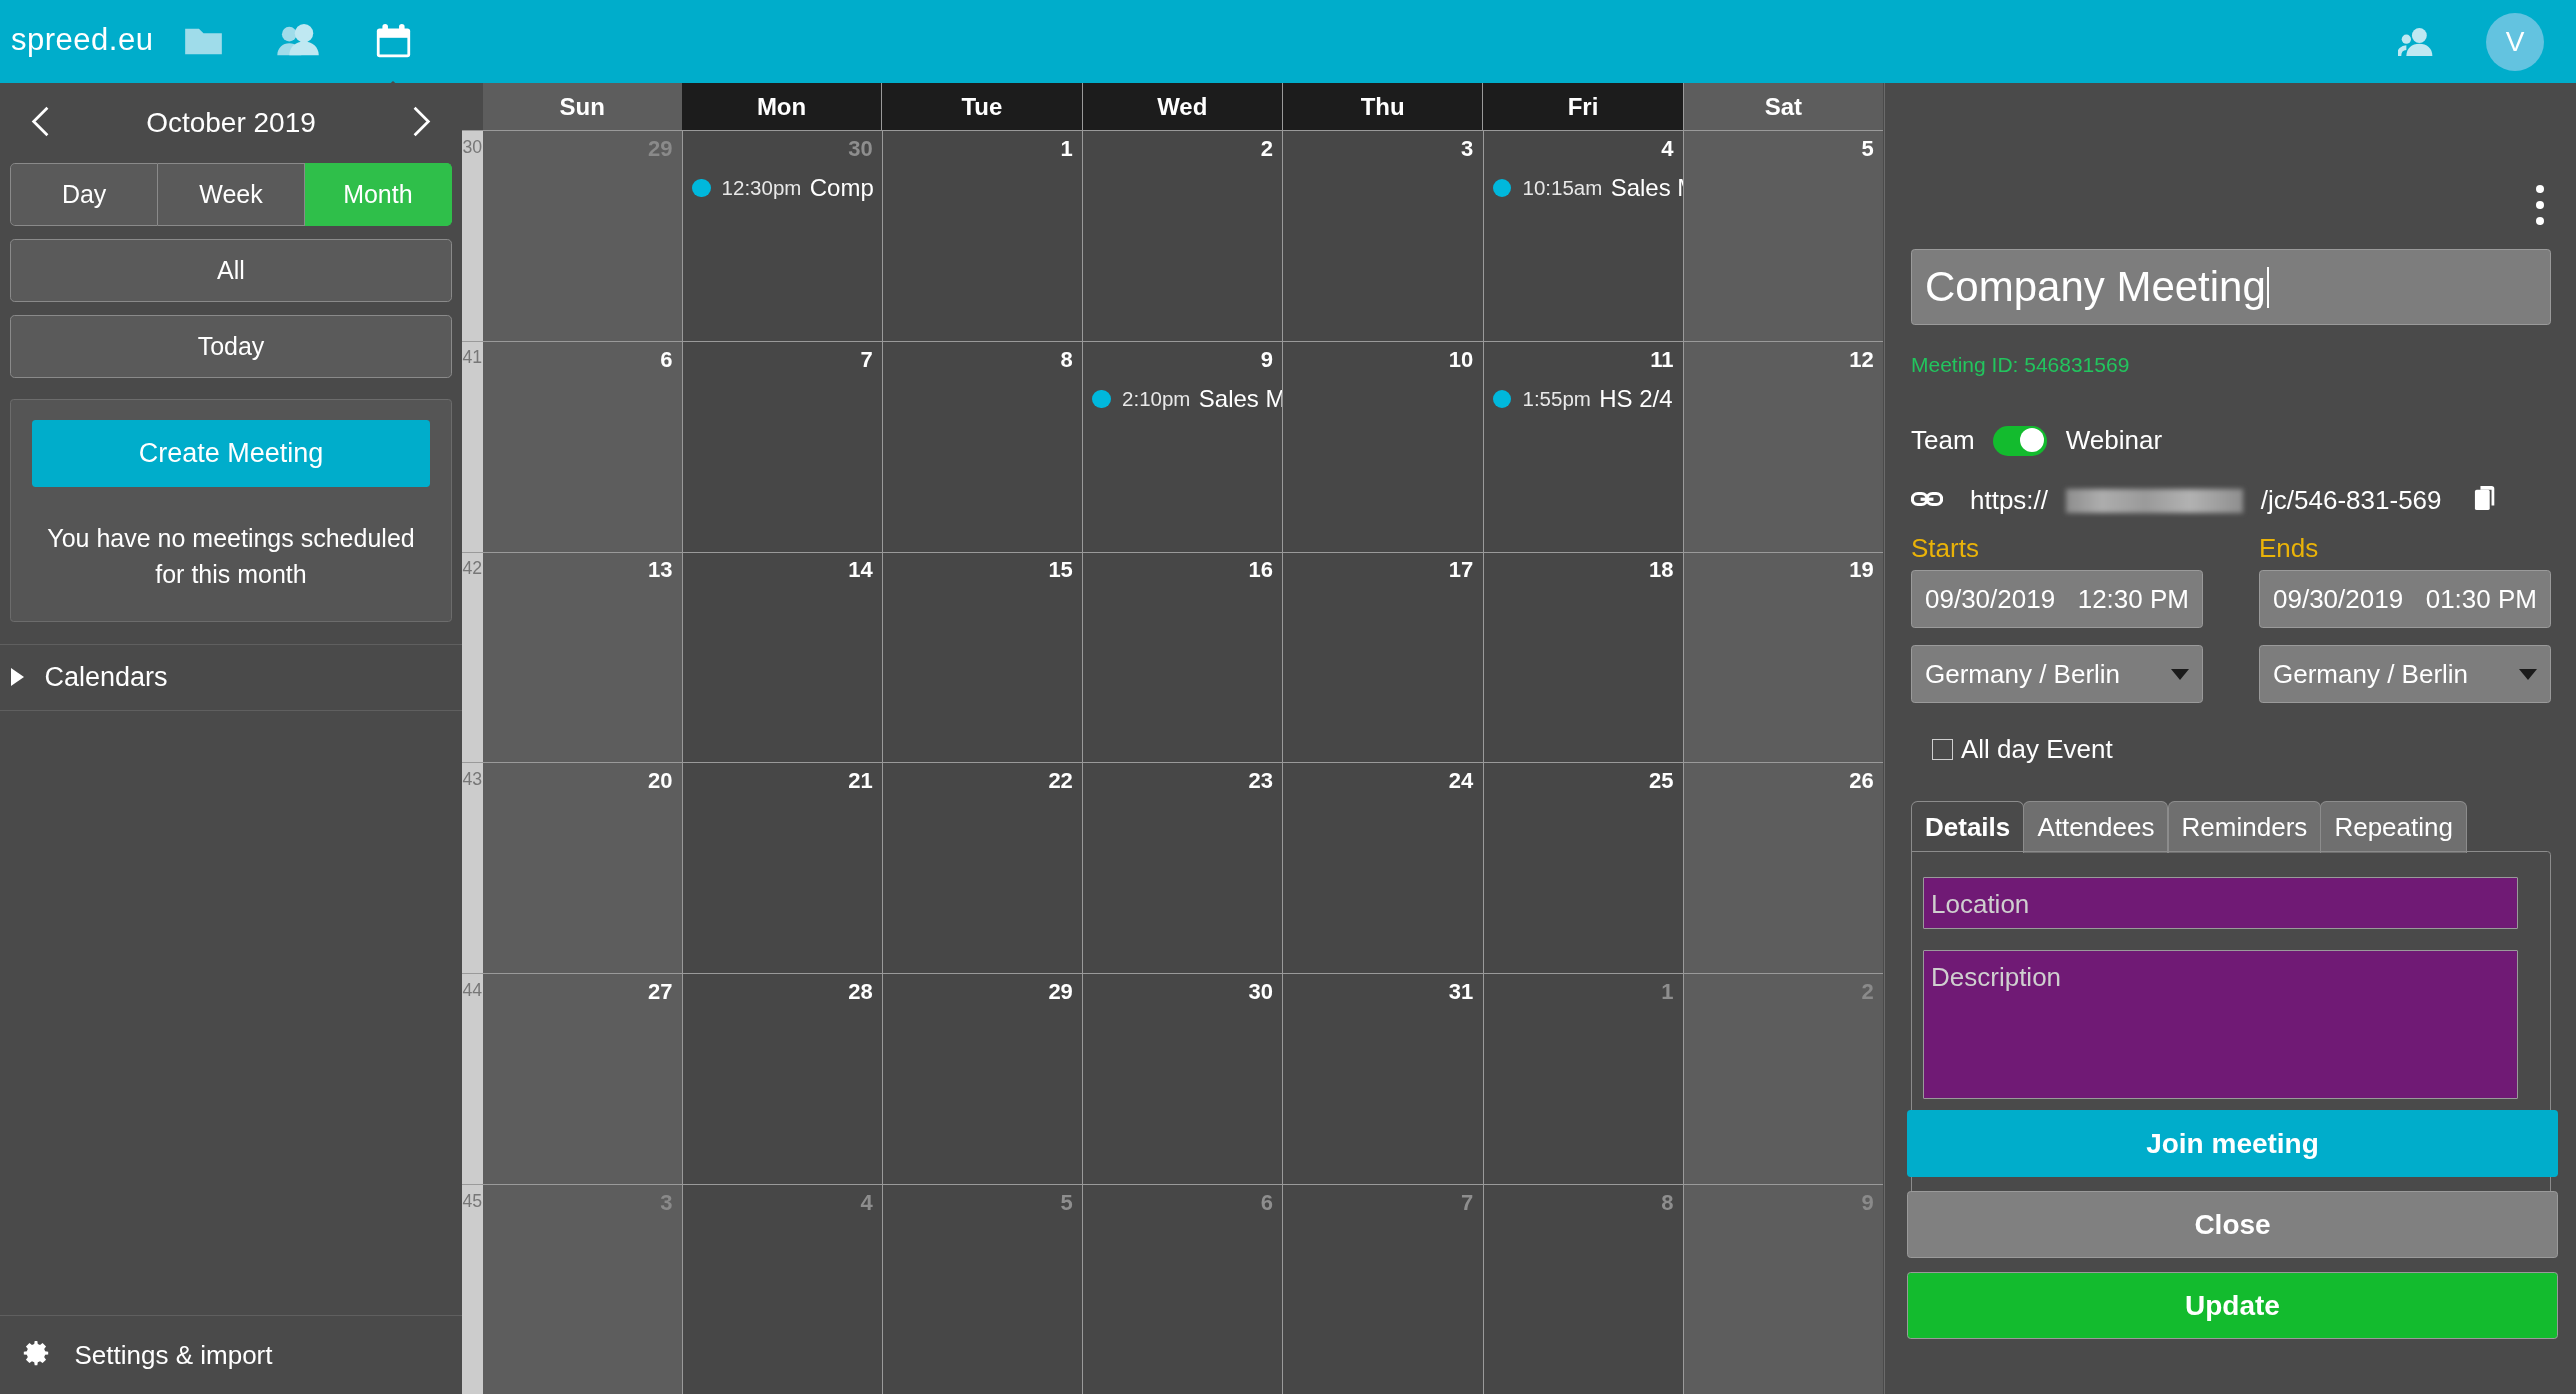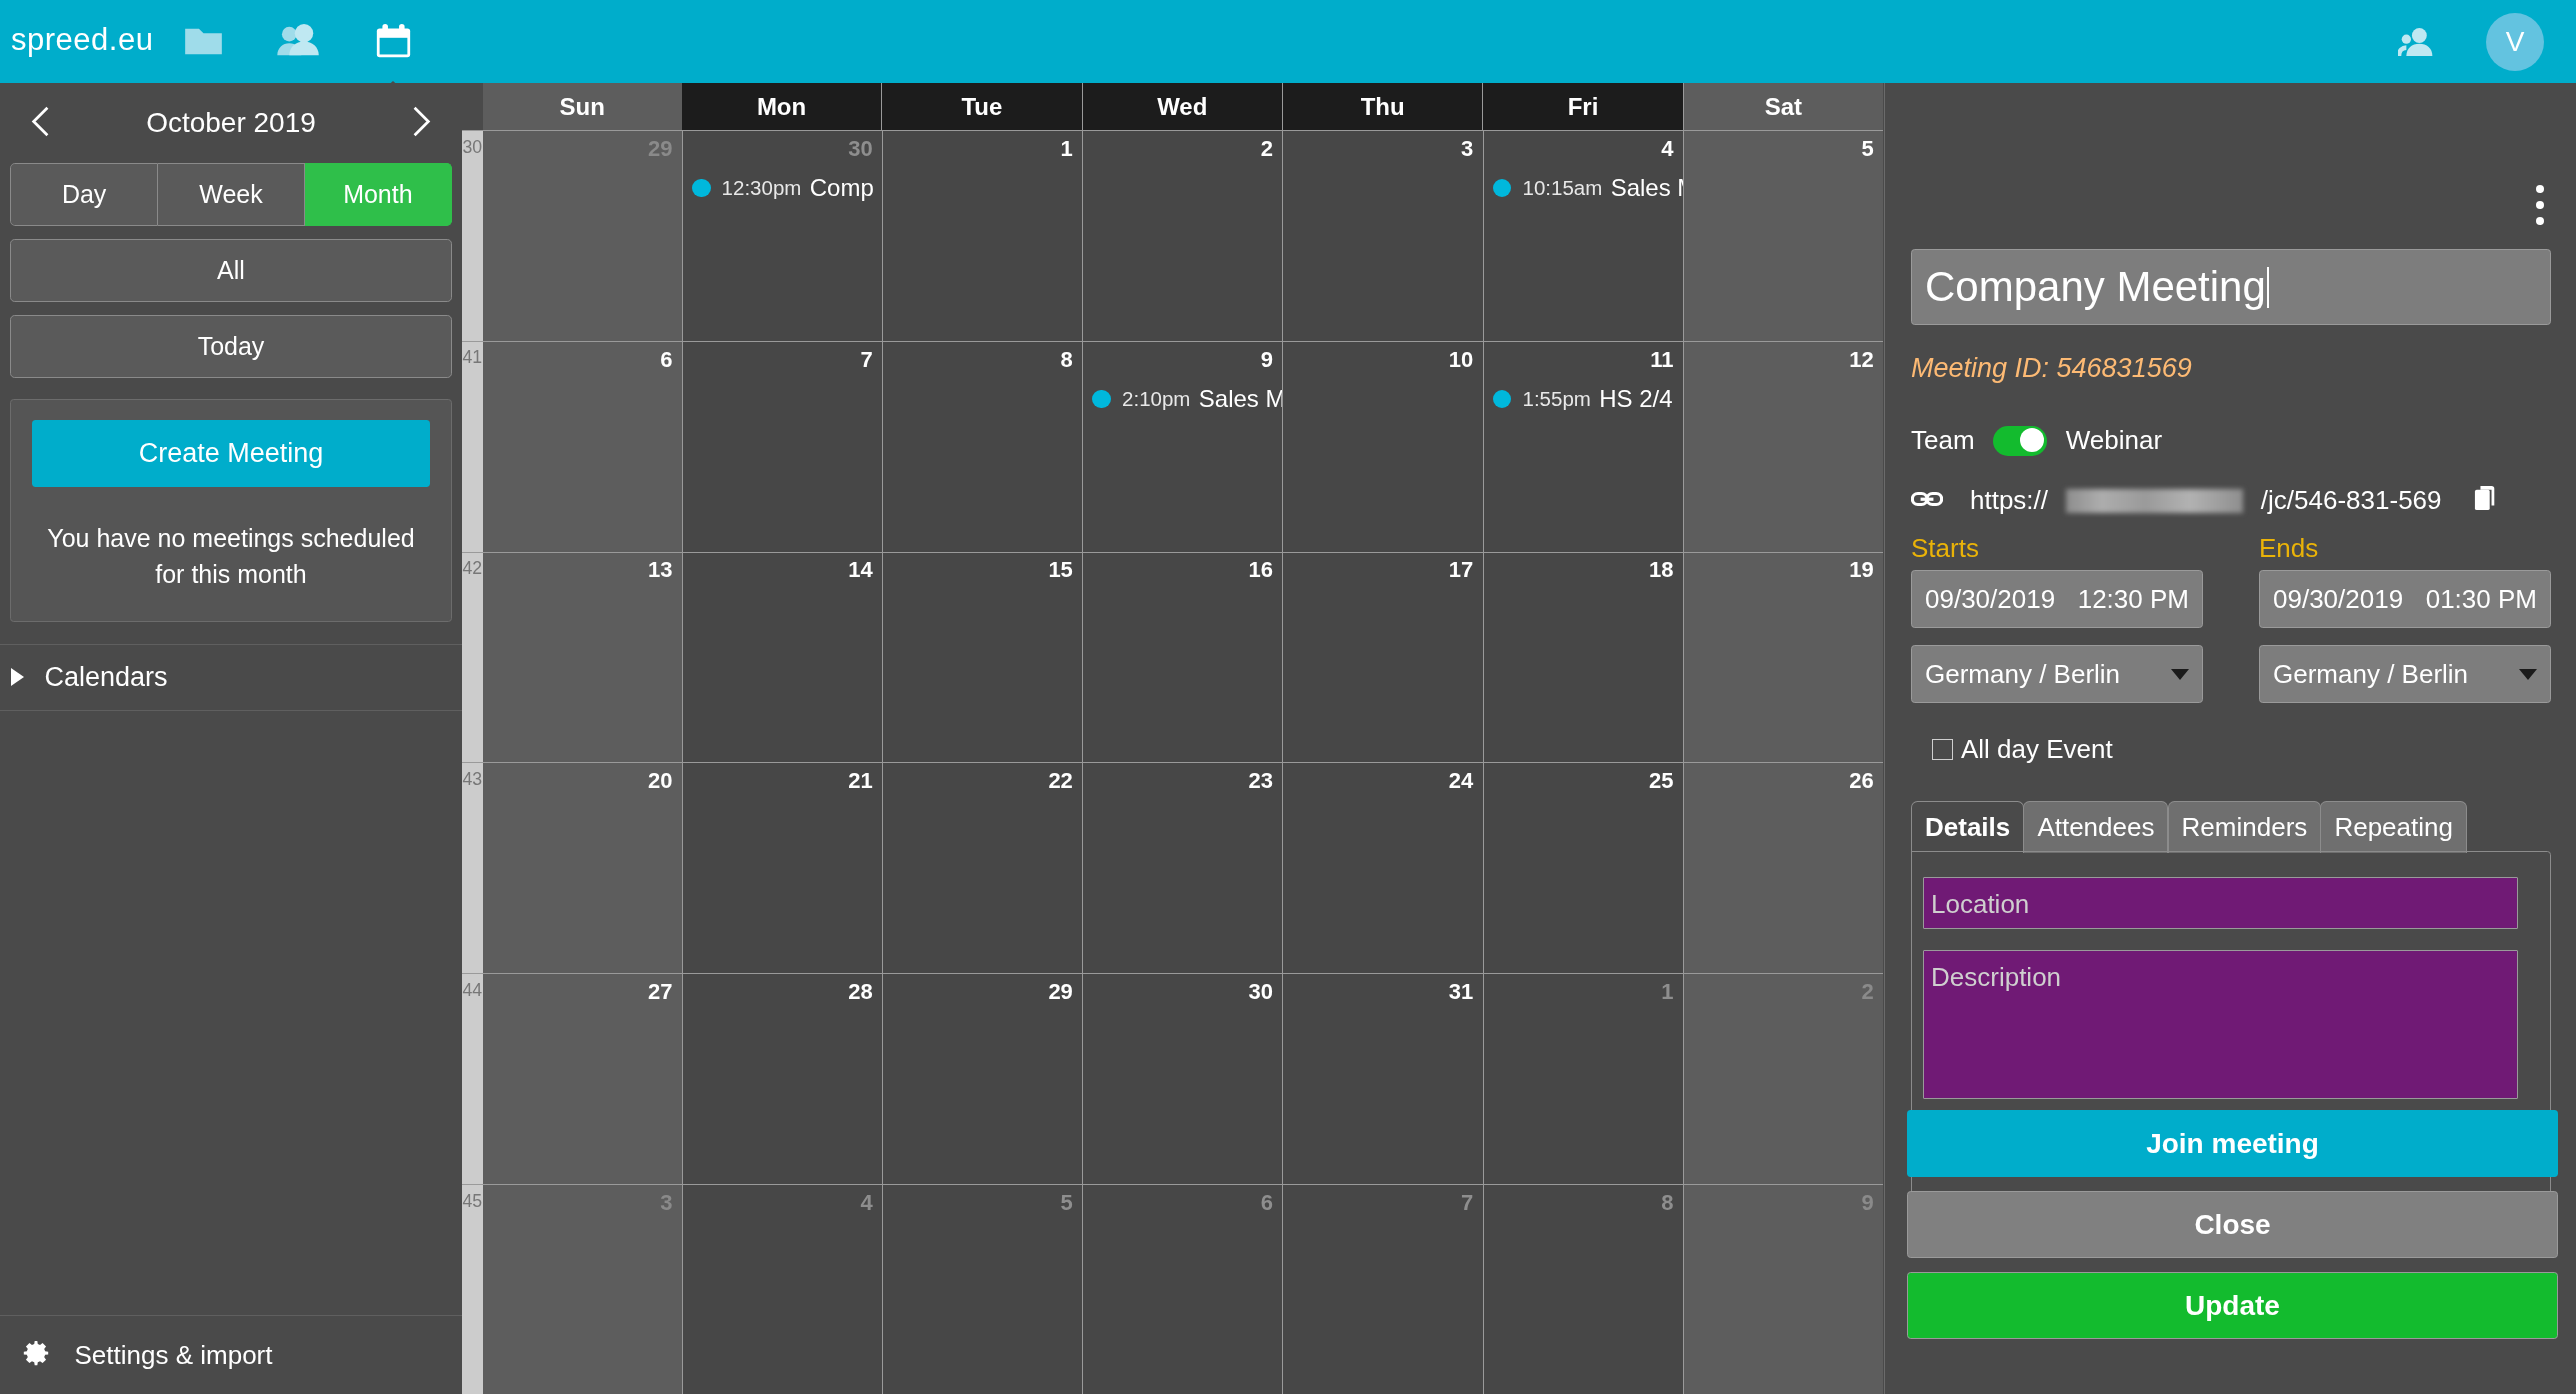--- a/index.html
+++ b/index.html
@@ -182,21 +182,21 @@
     background: #7d7d7d; border: 0.9px solid #9a9a9a; border-radius: 3.7px;
     color: #ffffff; font-size: 42px;
     display: flex; align-items: center; padding: 0 13px;
     font-family: "Liberation Sans", sans-serif;
   }
   .title-input .caret {
     width: 1.9px; height: 41px; background: #ffffff; margin-left: 0.9px;
   }
   .meeting-id {
     position: absolute; top: 270px; left: 26px;
-    color: #fdba74; font-size: 27px; font-style: italic;
+    color: #22c55e; font-size: 21px;
   }
 
   .team-row {
     position: absolute; top: 342px; left: 26px;
     display: flex; align-items: center;
   }
   .team-row .lbl { color: #ffffff; font-size: 26px; }
   .toggle {
     width: 54px; height: 30px; border-radius: 15px; background: #13bb2e;
     margin: 0 18.6px; position: relative; cursor: pointer;

